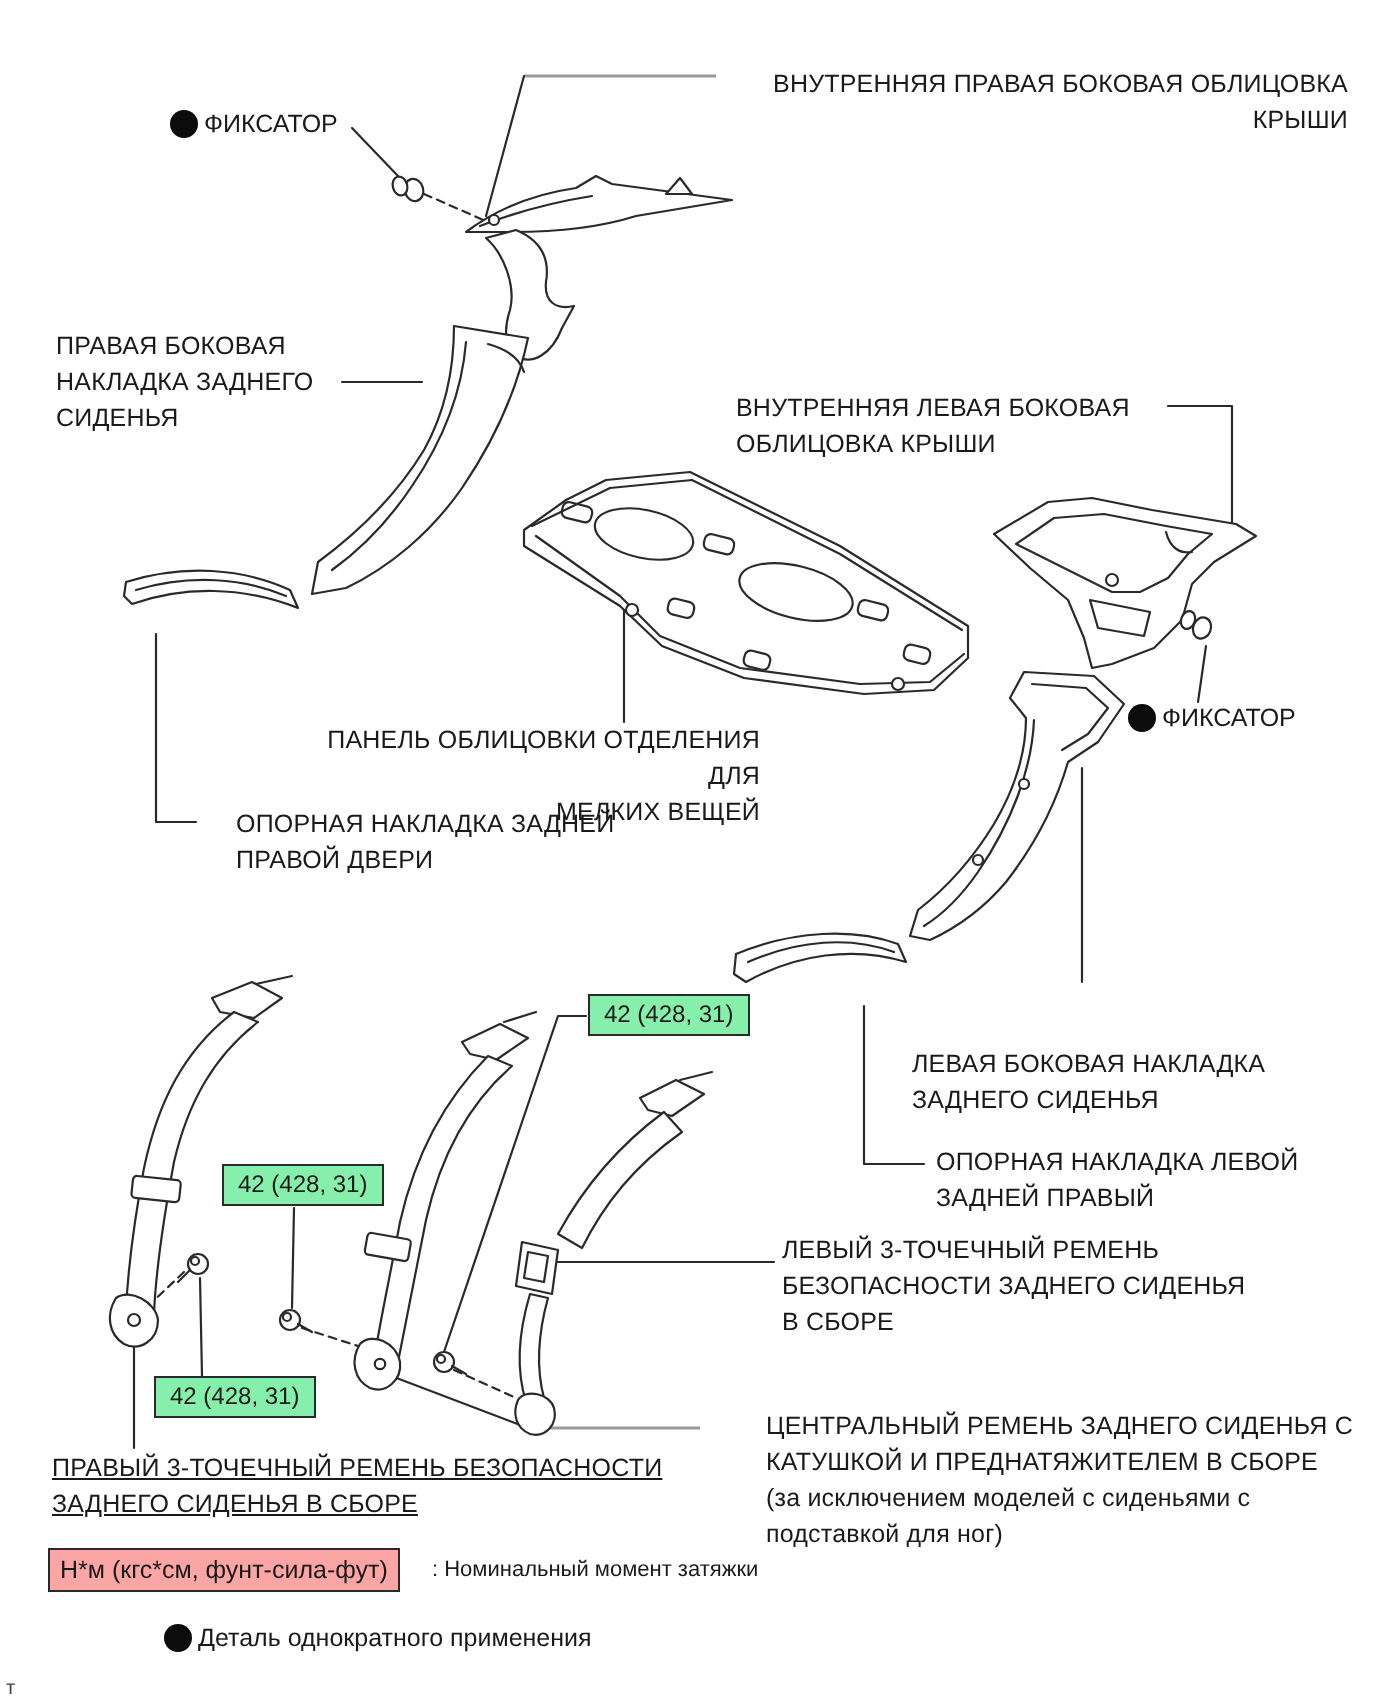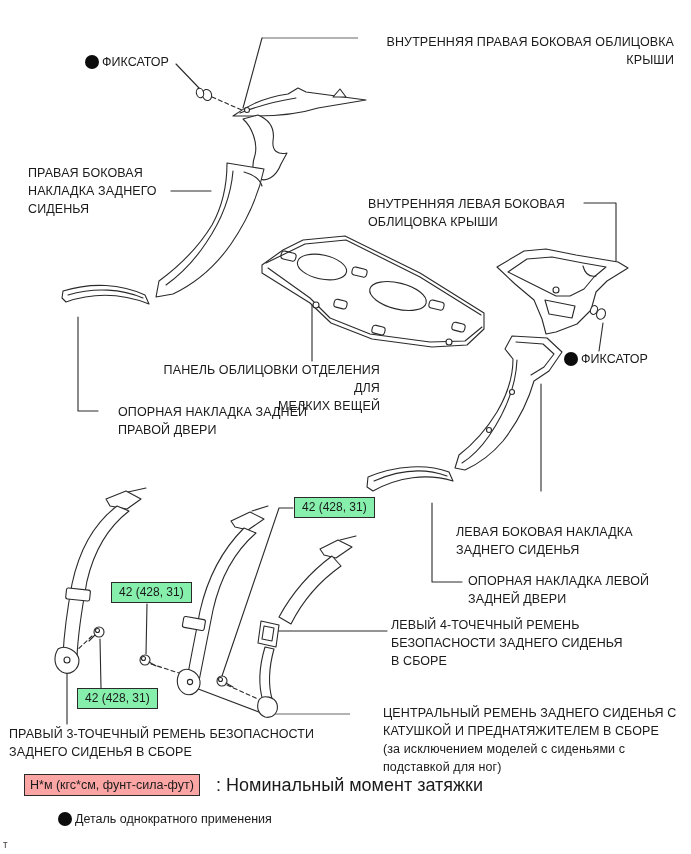--- a/index.html
+++ b/index.html
@@ -8,21 +8,21 @@
   .stage svg{position:absolute;left:0;top:0;}
   .ln{stroke:#2a2a2a;stroke-width:1.1;fill:none;stroke-linejoin:round;stroke-linecap:round;}
   .fw{stroke:#2a2a2a;stroke-width:1.1;fill:#fff;stroke-linejoin:round;}
   .label{position:absolute;font-size:12.5px;line-height:18px;white-space:pre-line;letter-spacing:.1px;}
   .blabel{position:absolute;display:flex;align-items:center;gap:3px;font-size:12.5px;line-height:14px;white-space:nowrap;}
   .dot{width:14px;height:14px;border-radius:50%;background:#0c0c0c;flex:0 0 auto;}
   .tq{position:absolute;border:1.4px solid #2a2a2a;background:#86efac;font-size:12px;line-height:19px;
       padding:0 7px;white-space:nowrap;}
   .legend-units{position:absolute;border:1.3px solid #2a2a2a;background:#fca5a5;font-size:12.5px;
       line-height:20px;padding:0 5px;white-space:nowrap;}
-  .legend-caption{position:absolute;font-size:18px;line-height:20px;white-space:nowrap;}
+  .legend-caption{position:absolute;font-size:11px;line-height:20px;white-space:nowrap;}
   .footer-mark{position:absolute;font-size:10px;line-height:10px;color:#444;}
 </style>
 </head>
 <body>
 
 <div class="stage">
 
   <svg width="691" height="854" viewBox="0 0 691 854">
 
     <g stroke="#9a9a9a" stroke-width="1.6" fill="none">
@@ -190,40 +190,40 @@
     <span>ФИКСАТОР</span>
   </div>
 
   <div class="label" style="left:103px;top:403px;width:210px;margin-left:15px;">ОПОРНАЯ НАКЛАДКА ЗАДНЕЙ
 ПРАВОЙ ДВЕРИ</div>
 
   <div class="label" style="left:456px;top:491px;width:210px;margin-top:32px;">ЛЕВАЯ БОКОВАЯ НАКЛАДКА
 ЗАДНЕГО СИДЕНЬЯ</div>
 
   <div class="label" style="left:468px;top:572px;width:210px;">ОПОРНАЯ НАКЛАДКА ЛЕВОЙ
-ЗАДНЕЙ ДВЕРИ</div>
-
-  <div class="label" style="left:391px;top:616px;width:250px;">ЛЕВЫЙ 4-ТОЧЕЧНЫЙ РЕМЕНЬ
+ЗАДНЕЙ ПРАВЫЙ</div>
+
+  <div class="label" style="left:391px;top:616px;width:250px;">ЛЕВЫЙ 3-ТОЧЕЧНЫЙ РЕМЕНЬ
 БЕЗОПАСНОСТИ ЗАДНЕГО СИДЕНЬЯ
 В СБОРЕ</div>
 
-  <div class="label" style="left:9px;top:725px;width:340px;">ПРАВЫЙ 3-ТОЧЕЧНЫЙ РЕМЕНЬ БЕЗОПАСНОСТИ
+  <div class="label" style="left:26px;top:725px;width:340px;text-decoration:underline;">ПРАВЫЙ 3-ТОЧЕЧНЫЙ РЕМЕНЬ БЕЗОПАСНОСТИ
 ЗАДНЕГО СИДЕНЬЯ В СБОРЕ</div>
 
   <div class="label" style="left:355px;top:704px;width:330px;margin-left:28px;">ЦЕНТРАЛЬНЫЙ РЕМЕНЬ ЗАДНЕГО СИДЕНЬЯ С
 КАТУШКОЙ И ПРЕДНАТЯЖИТЕЛЕМ В СБОРЕ
 (за исключением моделей с сиденьями с
 подставкой для ног)</div>
 
   <div class="tq" style="left:294px;top:497px;">42 (428, 31)</div>
   <div class="tq" style="left:111px;top:582px;">42 (428, 31)</div>
   <div class="tq" style="left:77px;top:688px;">42 (428, 31)</div>
 
   <div class="legend-units" style="left:24px;top:774px;">Н*м (кгс*см, фунт-сила-фут)</div>
   <div class="legend-caption" style="left:216px;top:775px;">: Номинальный момент затяжки</div>
 
-  <div class="blabel" style="left:14px;top:812px;padding-left:44px;">
+  <div class="blabel" style="left:38px;top:812px;padding-left:44px;">
     <span class="dot"></span>
     <span>Деталь однократного применения</span>
   </div>
 
   <div class="footer-mark" style="left:3px;top:840px;">т</div>
 </div>
 
 </body></html>

